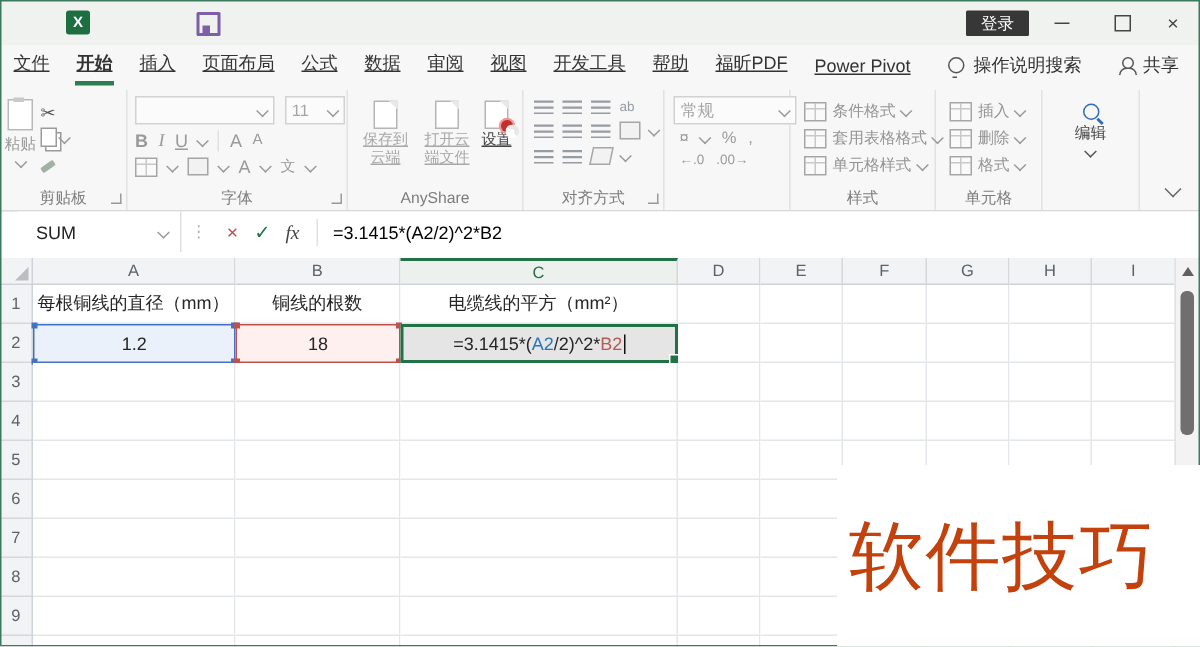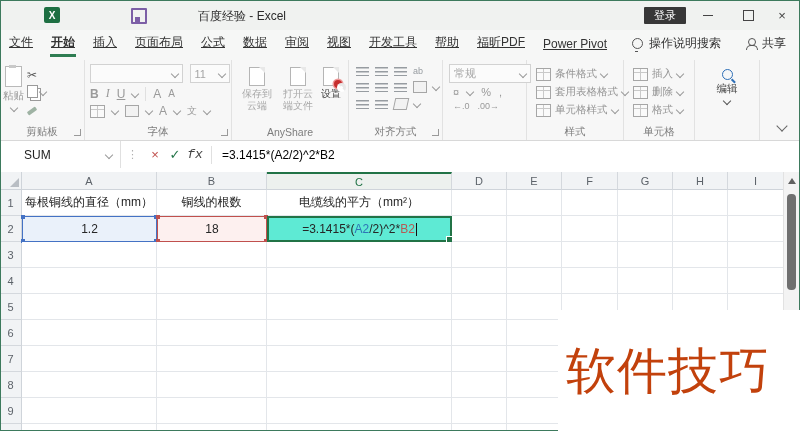--- a/index.html
+++ b/index.html
@@ -50,21 +50,21 @@
          justify-content:space-between;padding:0 4px;font-size:11px;color:#a5a5a5;}
   .fontrows{display:flex;flex-direction:column;gap:3px;width:100%;padding:0 2px;}
   .frow{display:flex;align-items:center;gap:7px;font-size:12px;color:#9a9a9a;}
   .fb{font-weight:bold;} .fi{font-style:italic;font-family:"Liberation Serif",serif;} .fu{text-decoration:underline;}
   .vsep{width:1px;height:14px;background:#e0e0e0;}
   .i-doc{width:14px;height:17px;background:#fff;border:1px solid #b5b5b5;position:relative;}
   .i-doc i{position:absolute;right:-1px;top:-1px;border:3px solid #e8e8e8;border-left-color:transparent;border-bottom-color:transparent;}
   .gear{position:absolute;right:-4px;bottom:-3px;width:8px;height:8px;background:#c62e2e;border-radius:50%;box-shadow:0 0 0 1.5px #e99;}
   .gear i{position:absolute;left:2.5px;top:2.5px;width:3px;height:3px;background:#fff;border-radius:50%;}
   .as-item{display:flex;flex-direction:column;align-items:center;gap:2px;font-size:10px;line-height:1.15;
-           text-align:center;width:38px;color:#a8a8a8;padding-top:3px;}
+           text-align:center;width:38px;color:#a8a8a8;padding-top:3px;text-decoration:underline;}
   .as-item.enabled{color:#444;}
   .bars{width:13px;height:9px;background:
      linear-gradient(#979ca1,#979ca1) 0 0/13px 1.5px no-repeat,
      linear-gradient(#979ca1,#979ca1) 0 4px/13px 1.5px no-repeat,
      linear-gradient(#979ca1,#979ca1) 0 8px/13px 1.5px no-repeat;}
   .alrows{display:flex;flex-direction:column;gap:5px;padding:2px 0 0 4px;}
   .alrow{display:flex;align-items:center;gap:6px;font-size:9px;}
   .sq{width:12px;height:10px;border:1px solid #a6a6a6;background:#f2f2f2;}
   .numrows{display:flex;flex-direction:column;gap:3px;width:100%;padding:0 3px;}
   .nrow{display:flex;align-items:center;gap:8px;font-size:11px;color:#9a9a9a;justify-content:flex-start;padding-left:4px;}
@@ -75,21 +75,21 @@
      linear-gradient(#c9c9c9,#c9c9c9) 6px 0/1px 11px no-repeat,#fafafa;}
   .magnifier{width:9px;height:9px;border:1.6px solid #2e6fb7;border-radius:50%;position:relative;margin-top:3px;}
   .magnifier i{position:absolute;right:-4px;bottom:-3px;width:5px;height:1.6px;background:#2e6fb7;transform:rotate(45deg);}
   .collapse-zone{flex:1;position:relative;}
   .collapse-chev{position:absolute;right:14px;bottom:10px;width:7px;height:7px;border-right:1.4px solid #666;border-bottom:1.4px solid #666;transform:rotate(45deg);}
   
   .fbar{position:absolute;left:12px;top:141px;right:0;height:27px;background:#fff;border-bottom:1px solid #d4d4d4;display:flex;align-items:center;font-size:12px;}
   .namebox{width:88px;height:100%;display:flex;align-items:center;justify-content:space-between;padding:0 8px 0 12px;border-right:1px solid #e0e0e0;color:#222;}
   .dots{color:#b0b0b0;padding:0 6px;font-size:11px;letter-spacing:1px;}
   .fbtn{width:20px;text-align:center;font-size:13px;}
-  .fx{font-style:italic;font-family:Liberation Mono, monospace;color:#444;font-size:13px;}
+  .fx{font-style:italic;font-family:Liberation Serif, serif;color:#444;font-size:13px;}
   .fsep{width:1px;height:18px;background:#e0e0e0;margin:0 6px;}
   .fml{color:#000;padding-left:4px;}
   
   .sheet{position:absolute;left:0;top:168px;right:0;bottom:0;background:#fff;}
   .grid{position:absolute;left:0;top:4px;display:grid;
         grid-template-columns:22px 135px 110px 185px 55px 55px 56px 55px 55px 56px;
         grid-template-rows:18px repeat(10,26px);}
   .corner{background:#f1f3f5;border-right:1px solid #cfd4da;border-bottom:1px solid #cfd4da;position:relative;}
   .tri{position:absolute;right:2px;bottom:2px;width:0;height:0;border-left:9px solid transparent;border-bottom:9px solid #b9bec4;}
   .ch{background:#f1f3f5;border-right:1px solid #d4d8dd;border-bottom:1px solid #cfd4da;
@@ -97,21 +97,21 @@
   .ch.active{border-top:2px solid #217346;color:#217346;background:#edf1ee;}
   .rh{background:#f1f3f5;border-right:1px solid #cfd4da;border-bottom:1px solid #d4d8dd;
       display:flex;align-items:center;justify-content:center;font-size:11px;color:#5c6269;}
   .c{background:#fff;border-right:1px solid #e3e6ea;border-bottom:1px solid #e3e6ea;
      display:flex;align-items:center;justify-content:center;font-size:12px;color:#262626;position:relative;box-sizing:border-box;}
   .ref-blue{background:#eaf1fa;border:1px solid #4472c4;}
   .ref-red{background:#fdf0ef;border:1px solid #c0504d;}
   .hd{position:absolute;width:4px;height:4px;}
   .hd.b{background:#4472c4;} .hd.r{background:#c0504d;}
   .hd.tl{left:-2px;top:-2px;} .hd.tr{right:-2px;top:-2px;} .hd.bl{left:-2px;bottom:-2px;} .hd.br{right:-2px;bottom:-2px;}
-  .editing{border:2px solid #217346;background:#5eead4;}
+  .editing{border:2px solid #217346;background:#e5e5e5;}
   .fillhandle{position:absolute;right:-3px;bottom:-3px;width:5px;height:5px;background:#217346;border:1px solid #fff;}
   .reftxt-b{color:#2e75b6;} .reftxt-r{color:#b65a54;}
   .caret{display:inline-block;width:1px;height:13px;background:#111;margin-left:1px;vertical-align:-2px;}
   
   .vscroll{position:absolute;right:0;top:4px;width:16px;height:140px;background:#f3f3f3;border-left:1px solid #e2e2e2;}
   .up-arrow{position:absolute;left:4px;top:6px;width:0;height:0;border-left:4px solid transparent;border-right:4px solid transparent;border-bottom:6px solid #606060;}
   .thumb{position:absolute;left:3px;top:22px;width:9px;height:96px;background:#6f6f6f;border-radius:4px;}
   
   .wm{position:absolute;left:558px;top:310px;right:0;bottom:0;background:#fff;z-index:6;}
   .wm span{position:absolute;left:8px;top:28px;font-size:50px;color:#c2410c;letter-spacing:1px;white-space:nowrap;}
@@ -119,21 +119,20 @@
   .winborder{position:absolute;inset:0;border:1px solid #3d7a5d;pointer-events:none;z-index:5;}
 </style>
 </head>
 <body>
 
 <div class="titlebar">
   <div class="xl-logo">X</div>
   <div class="qat-save">
       <i></i>
     </div>
-  <div class="wtitle">百度经验 - Excel</div>
   <div class="login-btn">登录</div>
   <div class="winctl minbtn">
       <span class="minglyph"></span>
     </div>
   <div class="winctl maxbtn">
       <span class="maxglyph"></span>
     </div>
   <div class="winctl closebtn">
       <span>×</span>
     </div>

